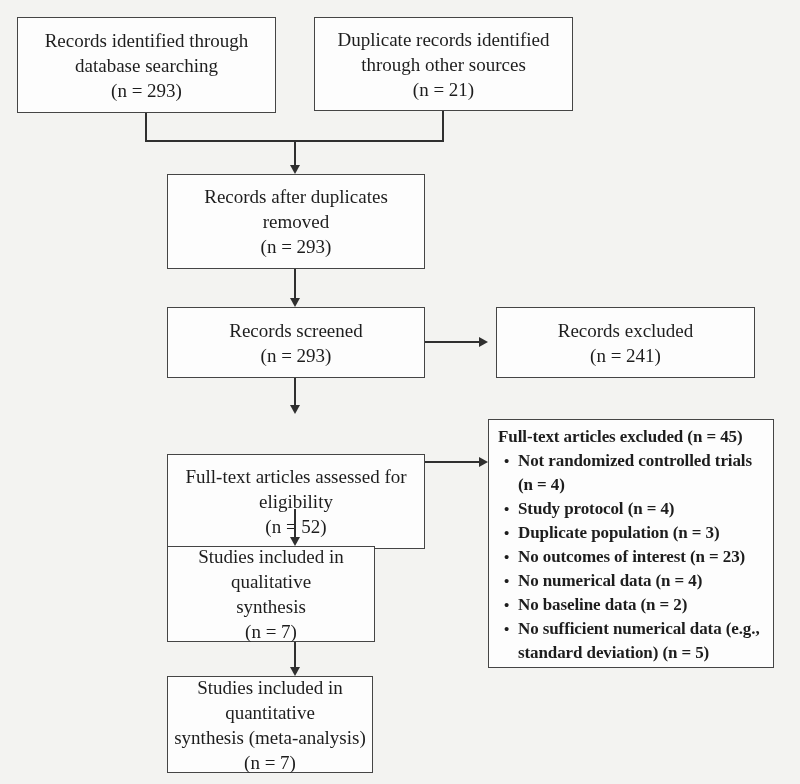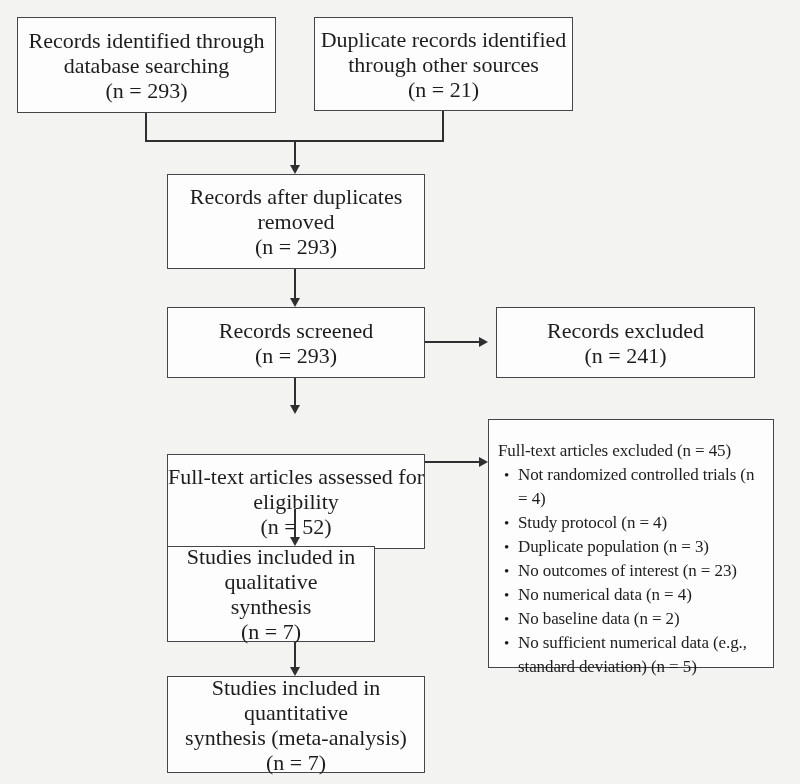--- a/index.html
+++ b/index.html
@@ -20,29 +20,30 @@
     border: 1.5px solid #454545;
     box-sizing: border-box;
     color: #1d1d1d;
   }
   .box.center {
     display: flex;
     flex-direction: column;
     align-items: center;
     justify-content: center;
     text-align: center;
-    font-size: 22px;
+    font-size: 19px;
     line-height: 25px;
   }
   .excluded-box {
     font-size: 17px;
     line-height: 24px;
-    padding: 19px 8px 0 9px;
+    padding: 5px 8px 0 9px;
     text-align: left;
     letter-spacing: -0.1px;
+    font-weight: bold;
   }
   .ex-title { margin: 0; }
   .bullet {
     position: relative;
     padding-left: 20px;
   }
   .bullet .dot {
     position: absolute;
     left: 6px;
     top: 0;
@@ -161,19 +162,19 @@
 
   <div class="box center" style="left:167px; top:546px; width:208px; height:96px;">
     <div>Studies included in qualitative</div>
     <div>synthesis</div>
     <div>(n = 7)</div>
   </div>
 
   <div class="connector" style="left:294px; top:642px; width:2px; height:26px;"></div>
   <div class="arrow-down" style="left:290px; top:667px;"></div>
 
-  <div class="box center" style="left:167px; top:676px; width:258px; height:97px;">
+  <div class="box center" style="left:167px; top:676px; width:206px; height:97px;">
     <div>Studies included in quantitative</div>
     <div>synthesis (meta-analysis)</div>
     <div>(n = 7)</div>
   </div>
 
 </div>
 
 </body></html>

